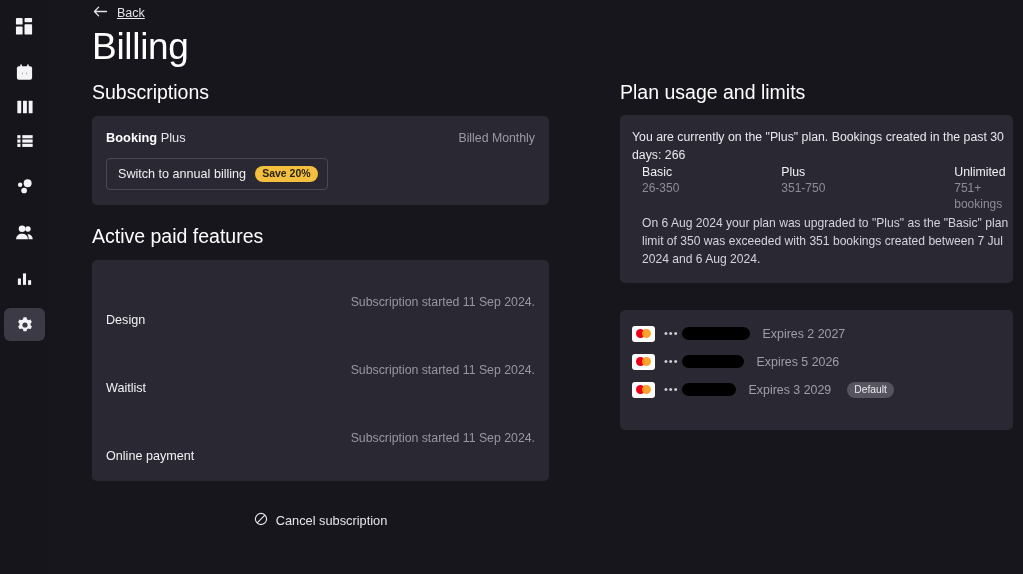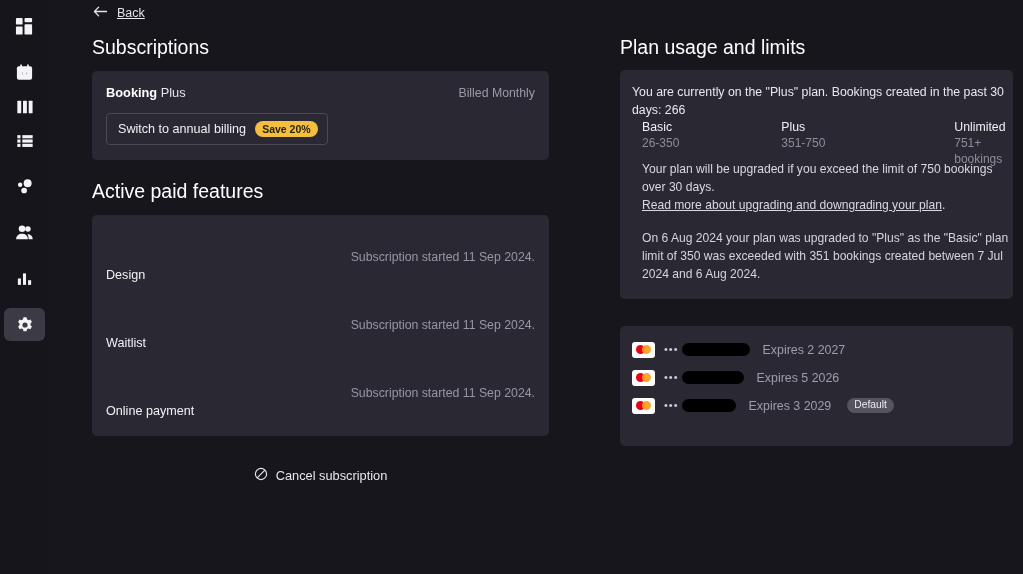--- a/index.html
+++ b/index.html
@@ -290,20 +290,21 @@
 
     <div class="back-row">
       <span>
         <svg width="15" height="13" viewBox="0 0 16 14" fill="none" stroke="#e3e3e9" stroke-width="1.4" stroke-linecap="round" stroke-linejoin="round">
           <path d="M14.5 7H1.8M6 2.3 1.5 7l4.5 4.7"></path>
         </svg>
       </span>
       <span class="back-label">Back</span>
     </div>
 
+    <h1 class="page-title">Billing</h1>
 
     <div class="columns">
 
       <div class="col-left">
 
         <h2 class="section-title">Subscriptions</h2>
 
         <div class="card">
           <div class="sub-head">
             <div class="sub-name">
@@ -363,24 +364,20 @@
             <div class="tier" id="tier1" style="left: 38.6%;">
               <div class="tier-name">Plus</div>
               <div class="tier-range">351-750</div>
             </div>
             <div class="tier" id="tier2" style="left: 86.5%;">
               <div class="tier-name">Unlimited</div>
               <div class="tier-range">751+ bookings</div>
             </div>
           </div>
 
-          <div class="usage-note">
-            <span>Your plan will be upgraded if you exceed the limit of 750 bookings over 30 days.</span><br>
-            <a class="usage-link" href="#">Read more about upgrading and downgrading your plan</a><span>.</span>
-          </div>
 
           <div class="usage-note second">On 6 Aug 2024 your plan was upgraded to "Plus" as the "Basic" plan limit of 350 was exceeded with 351 bookings created between 7 Jul 2024 and 6 Aug 2024.</div>
         </div>
 
         <div class="pay-wrap">
 
           <div class="pay-card">
 
             <div class="pay-row">
               <span class="mc-tile">

